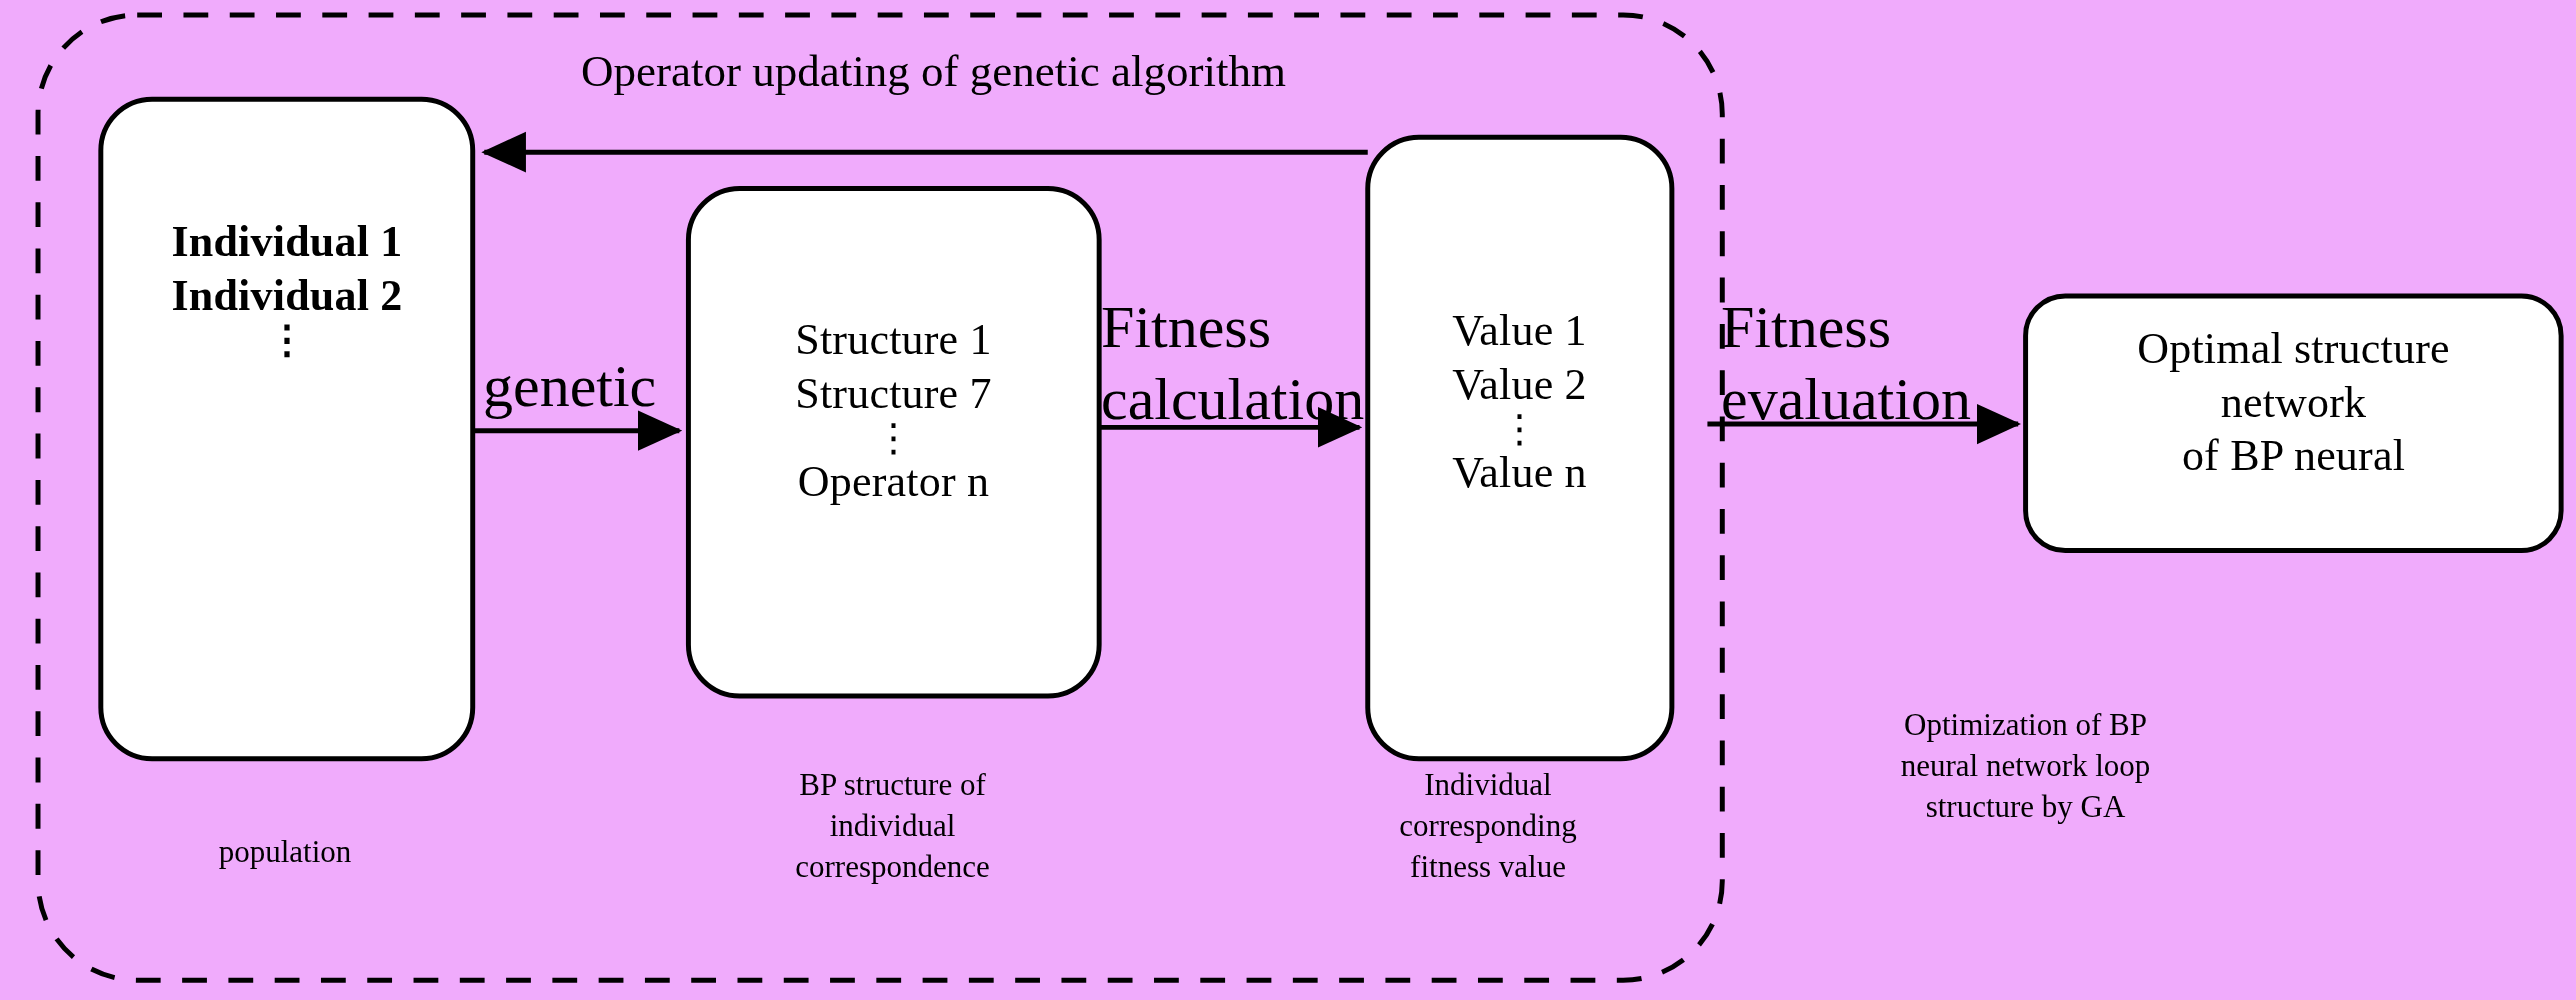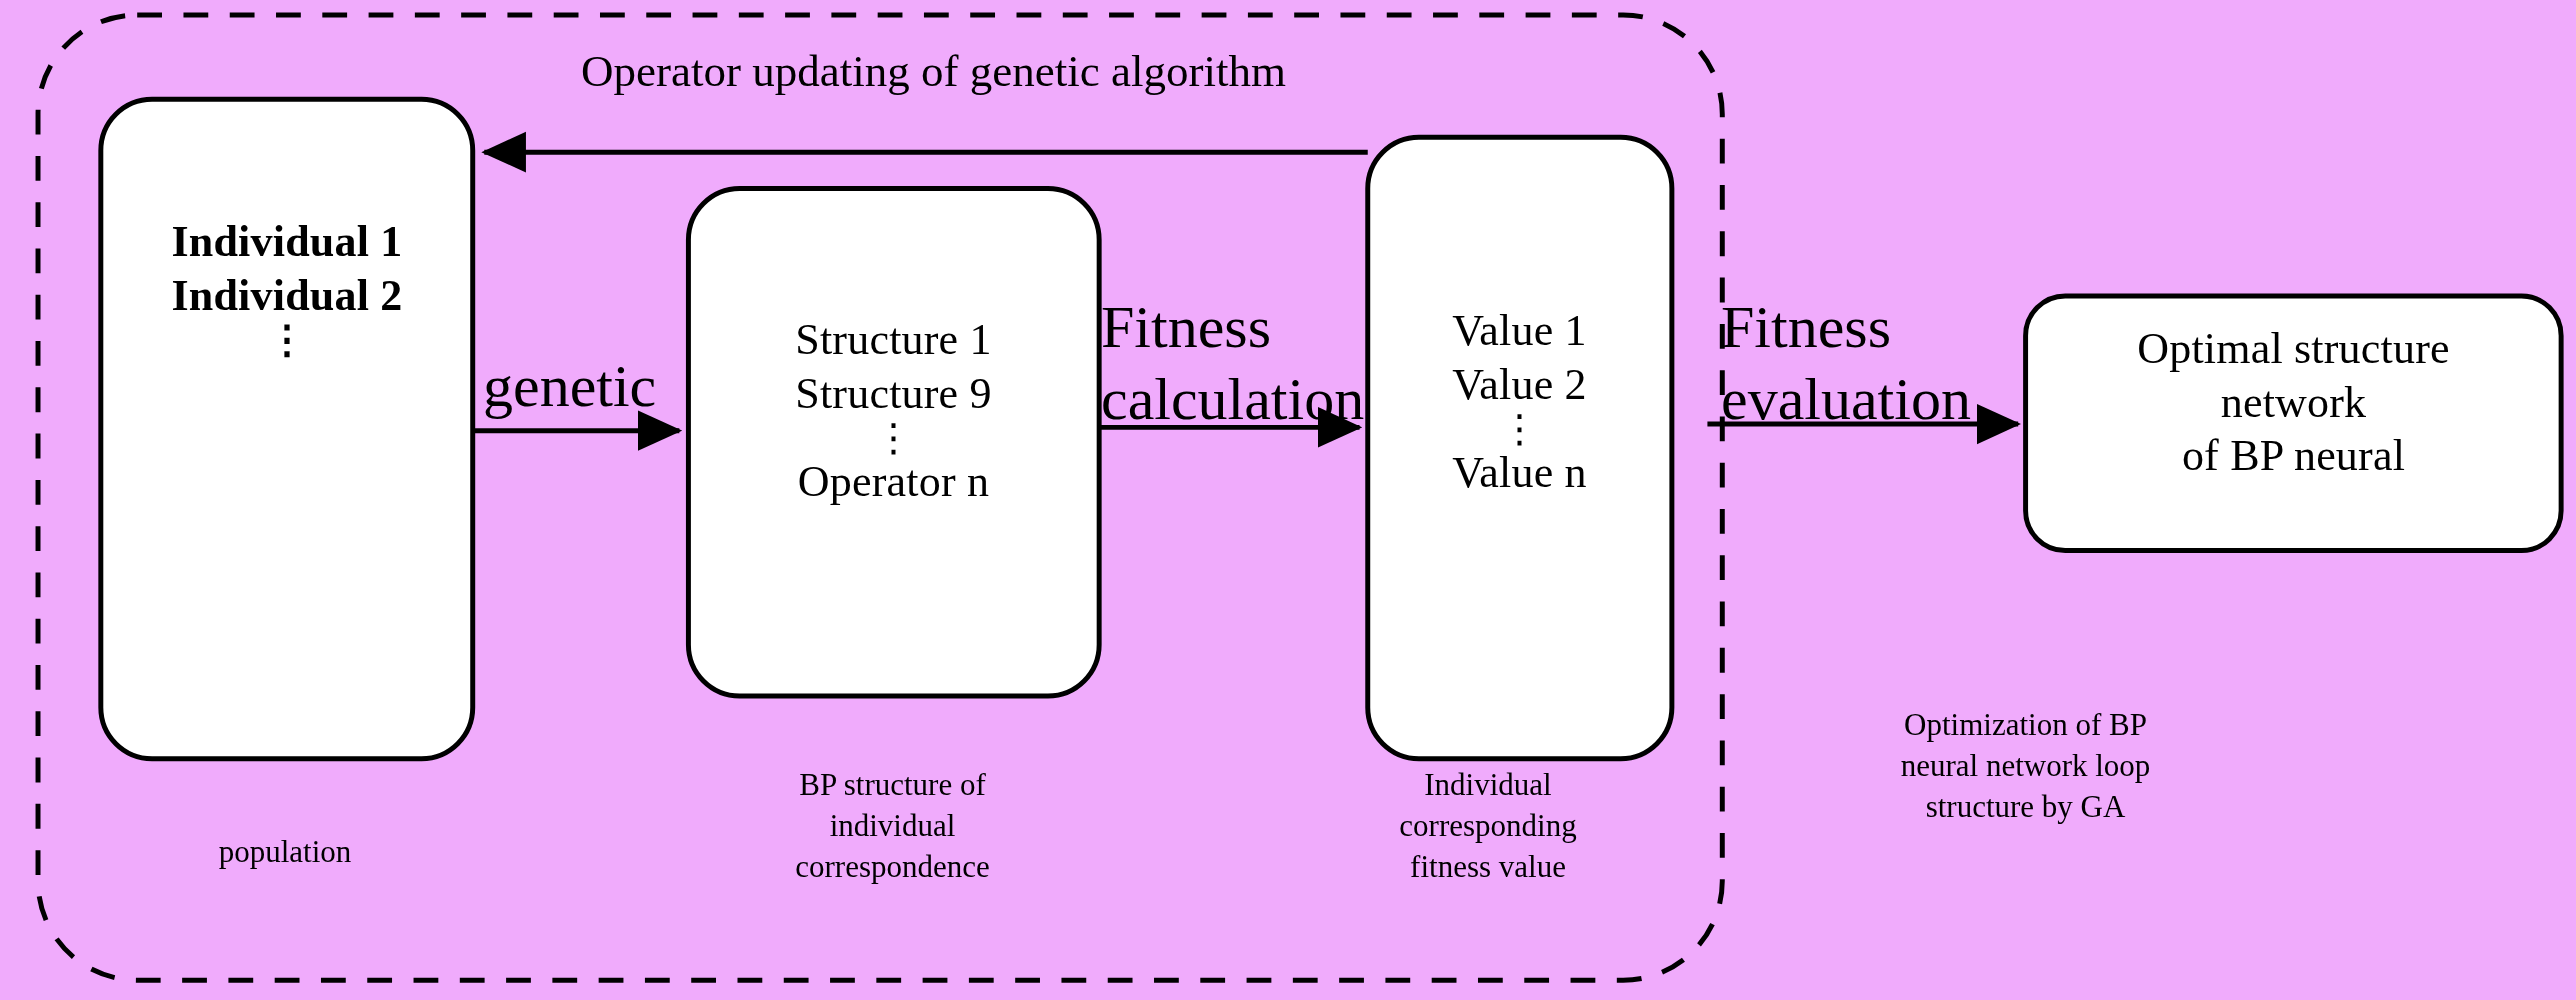--- a/index.html
+++ b/index.html
@@ -89,21 +89,21 @@
   <div class="loop-title" style="left:446px;top:45px;width:975px;">Operator updating of genetic algorithm</div>
 
   <div class="box-text" style="left:116px;top:215px;width:342px;font-weight:bold;">
     <div>Individual 1</div>
     <div>Individual 2</div>
     <div class="dots">⋮</div>
   </div>
 
   <div class="box-text" style="left:698px;top:296px;width:391px;margin-top:17px;">
     <div>Structure 1</div>
-    <div>Structure 9</div>
+    <div>Structure 7</div>
     <div class="dots">⋮</div>
     <div>Operator n</div>
   </div>
 
   <div class="box-text" style="left:1374px;top:304px;width:291px;">
     <div>Value 1</div>
     <div>Value 2</div>
     <div class="dots">⋮</div>
     <div>Value n</div>
   </div>

